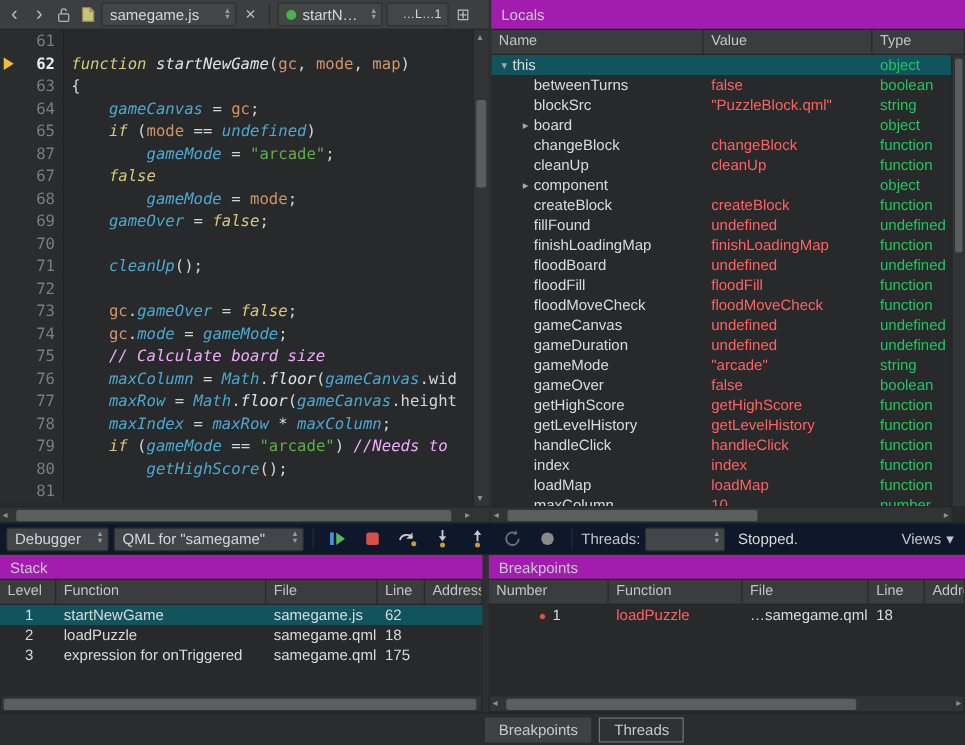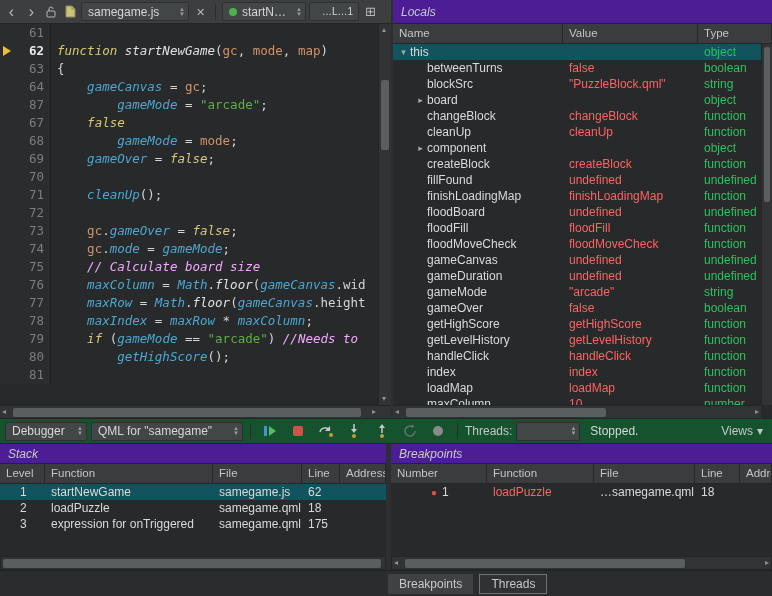--- a/index.html
+++ b/index.html
@@ -4,22 +4,22 @@
 <style>
   html,body{margin:0;padding:0;background:#1f2021;}
   .window{position:relative;width:772px;height:596px;background:#2d2f30;overflow:hidden;
           font-family:"Liberation Sans","DejaVu Sans",sans-serif;font-size:12px;color:#d5d5d5;
           -webkit-font-smoothing:antialiased;}
   
   .top-row{position:absolute;left:0;top:0;width:772px;height:24px;}
   .editor-toolbar{position:absolute;left:0;top:0;width:391px;height:24px;background:#3c3e3f;
                   border-bottom:1px solid #242526;display:flex;align-items:center;gap:3px;
                   padding:0 3px;box-sizing:border-box;}
-  .pane-title{background:#4c1d95;border-bottom:1px solid #242526;display:flex;align-items:center;
-              padding-left:8px;color:#c9c9c9;box-sizing:border-box;font-style:italic;}
+  .pane-title{background:#a21caf;border-bottom:1px solid #242526;display:flex;align-items:center;
+              padding-left:8px;color:#c9c9c9;box-sizing:border-box;}
   .locals-title{position:absolute;left:393px;top:0;width:379px;height:24px;}
   .tbtn{background:none;border:none;color:#b9b9b9;font-size:14px;line-height:14px;width:17px;height:20px;
         padding:0;cursor:default;font-family:inherit;}
   .tbtn.nav{font-size:16px;}
   .ticon{width:16px;height:16px;display:flex;align-items:center;justify-content:center;}
   .combo{display:flex;align-items:center;height:19px;background:#434647;border:1px solid #2e3031;
          border-radius:2px;padding:0 3px 0 6px;gap:5px;box-sizing:border-box;}
   .combo-label{color:#d6d6d6;white-space:nowrap;overflow:hidden;}
   .combo-arrows{display:flex;flex-direction:column;justify-content:center;color:#9b9b9b;}
   .combo-arrows i{font-style:normal;font-size:6px;line-height:5px;text-align:center;}
@@ -62,21 +62,21 @@
   .trow{height:16px;line-height:16px;}
   .trow .cell{white-space:nowrap;overflow:hidden;padding-left:6px;}
   .trow.sel{background:#11545e;}
   .cell.name{color:#dadada;display:flex;align-items:center;padding-left:0;}
   .expander{width:13px;flex:none;color:#a8a8a8;font-size:9px;text-align:center;}
   .cell.value{color:#ff6262;}
   .cell.type{color:#22c55e;}
   .locals-vscroll{position:absolute;right:0;top:20px;width:11px;bottom:13px;}
   .locals-hscroll{position:absolute;left:0;right:11px;bottom:0;height:13px;}
   
-  .debug-toolbar{position:absolute;left:0;top:418px;width:772px;height:26px;background:#14532d;
+  .debug-toolbar{position:absolute;left:0;top:418px;width:772px;height:26px;background:#0f172a;
                  border-top:1px solid #242526;border-bottom:1px solid #242526;display:flex;
                  align-items:center;gap:4px;padding:0 5px;box-sizing:border-box;}
   .ibtn{width:24px;height:22px;background:none;border:none;display:flex;align-items:center;
         justify-content:center;padding:0;}
   .dt-label{color:#c6c6c6;white-space:nowrap;}
   .dt-status{color:#d9d9d9;white-space:nowrap;margin-left:6px;}
   .spacer{flex:1;}
   .views-btn{display:flex;align-items:center;gap:4px;color:#c6c6c6;background:none;border:none;
              font-family:inherit;font-size:12px;padding:0 4px;}
   
@@ -147,20 +147,21 @@
       <span>Locals</span>
     </div>
   </div>
 
   <div class="editor">
     <div class="code-area" id="code-area">
         <div class="code-line"><span class="bp-margin"></span><span class="line-num">61</span><span class="code-text"></span></div>
         <div class="code-line"><span class="bp-margin"><span class="cur-arrow"></span></span><span class="line-num cur">62</span><span class="code-text"><span class="tk-kw">function </span><span class="tk-fn">startNewGame</span><span class="tk-pl">(</span><span class="tk-pm">gc</span><span class="tk-pl">, </span><span class="tk-pm">mode</span><span class="tk-pl">, </span><span class="tk-pm">map</span><span class="tk-pl">)</span></span></div>
         <div class="code-line"><span class="bp-margin"></span><span class="line-num">63</span><span class="code-text"><span class="tk-pl">{</span></span></div>
         <div class="code-line"><span class="bp-margin"></span><span class="line-num">64</span><span class="code-text"><span class="tk-pl">    </span><span class="tk-vr">gameCanvas</span><span class="tk-pl"> = </span><span class="tk-pm">gc</span><span class="tk-pl">;</span></span></div>
+        <div class="code-line"><span class="bp-margin"></span><span class="line-num">65</span><span class="code-text"><span class="tk-pl">    </span><span class="tk-kw">if</span><span class="tk-pl"> (</span><span class="tk-pm">mode</span><span class="tk-pl"> == </span><span class="tk-vr">undefined</span><span class="tk-pl">)</span></span></div>
         <div class="code-line"><span class="bp-margin"></span><span class="line-num">87</span><span class="code-text"><span class="tk-pl">        </span><span class="tk-vr">gameMode</span><span class="tk-pl"> = </span><span class="tk-st">"arcade"</span><span class="tk-pl">;</span></span></div>
         <div class="code-line"><span class="bp-margin"></span><span class="line-num">67</span><span class="code-text"><span class="tk-pl">    </span><span class="tk-kw">false</span></span></div>
         <div class="code-line"><span class="bp-margin"></span><span class="line-num">68</span><span class="code-text"><span class="tk-pl">        </span><span class="tk-vr">gameMode</span><span class="tk-pl"> = </span><span class="tk-pm">mode</span><span class="tk-pl">;</span></span></div>
         <div class="code-line"><span class="bp-margin"></span><span class="line-num">69</span><span class="code-text"><span class="tk-pl">    </span><span class="tk-vr">gameOver</span><span class="tk-pl"> = </span><span class="tk-kw">false</span><span class="tk-pl">;</span></span></div>
         <div class="code-line"><span class="bp-margin"></span><span class="line-num">70</span><span class="code-text"></span></div>
         <div class="code-line"><span class="bp-margin"></span><span class="line-num">71</span><span class="code-text"><span class="tk-pl">    </span><span class="tk-vr">cleanUp</span><span class="tk-pl">();</span></span></div>
         <div class="code-line"><span class="bp-margin"></span><span class="line-num">72</span><span class="code-text"></span></div>
         <div class="code-line"><span class="bp-margin"></span><span class="line-num">73</span><span class="code-text"><span class="tk-pl">    </span><span class="tk-pm">gc</span><span class="tk-pl">.</span><span class="tk-vr">gameOver</span><span class="tk-pl"> = </span><span class="tk-kw">false</span><span class="tk-pl">;</span></span></div>
         <div class="code-line"><span class="bp-margin"></span><span class="line-num">74</span><span class="code-text"><span class="tk-pl">    </span><span class="tk-pm">gc</span><span class="tk-pl">.</span><span class="tk-vr">mode</span><span class="tk-pl"> = </span><span class="tk-vr">gameMode</span><span class="tk-pl">;</span></span></div>
         <div class="code-line"><span class="bp-margin"></span><span class="line-num">75</span><span class="code-text"><span class="tk-pl">    </span><span class="tk-cm">// Calculate board size</span></span></div>

